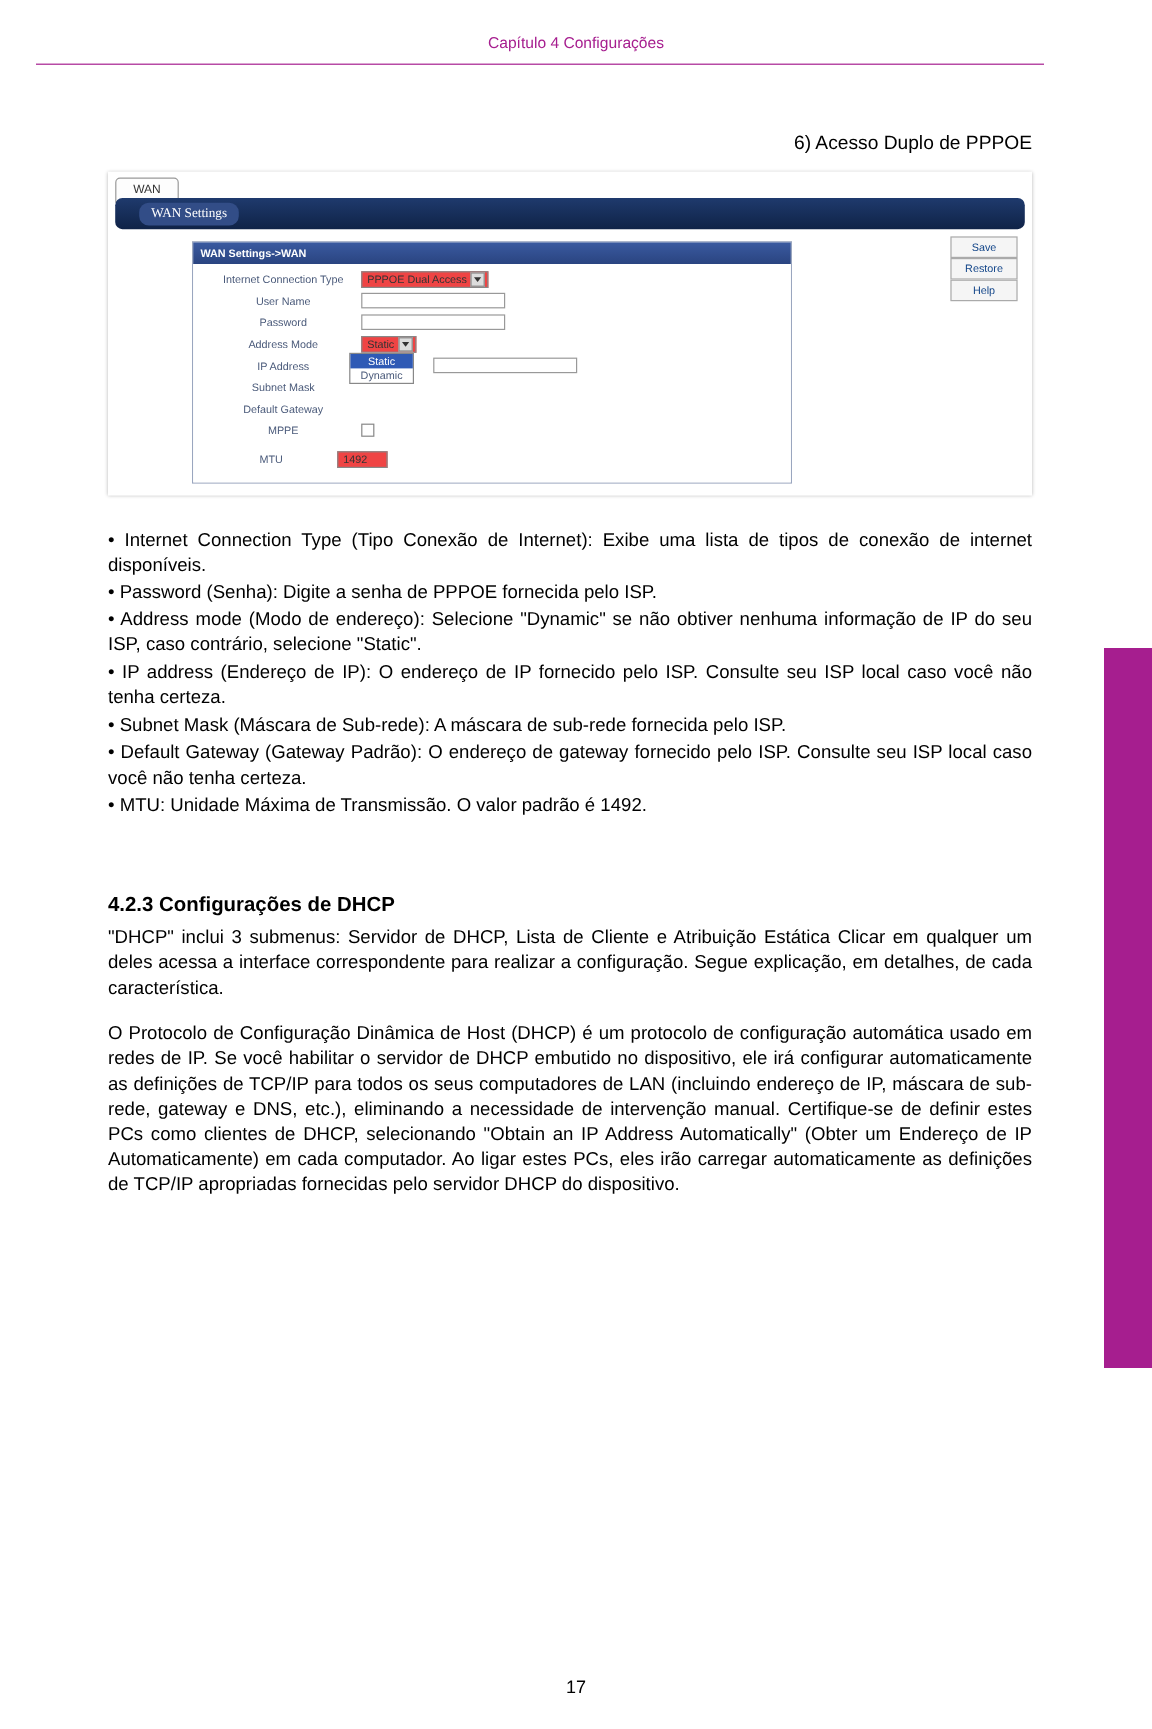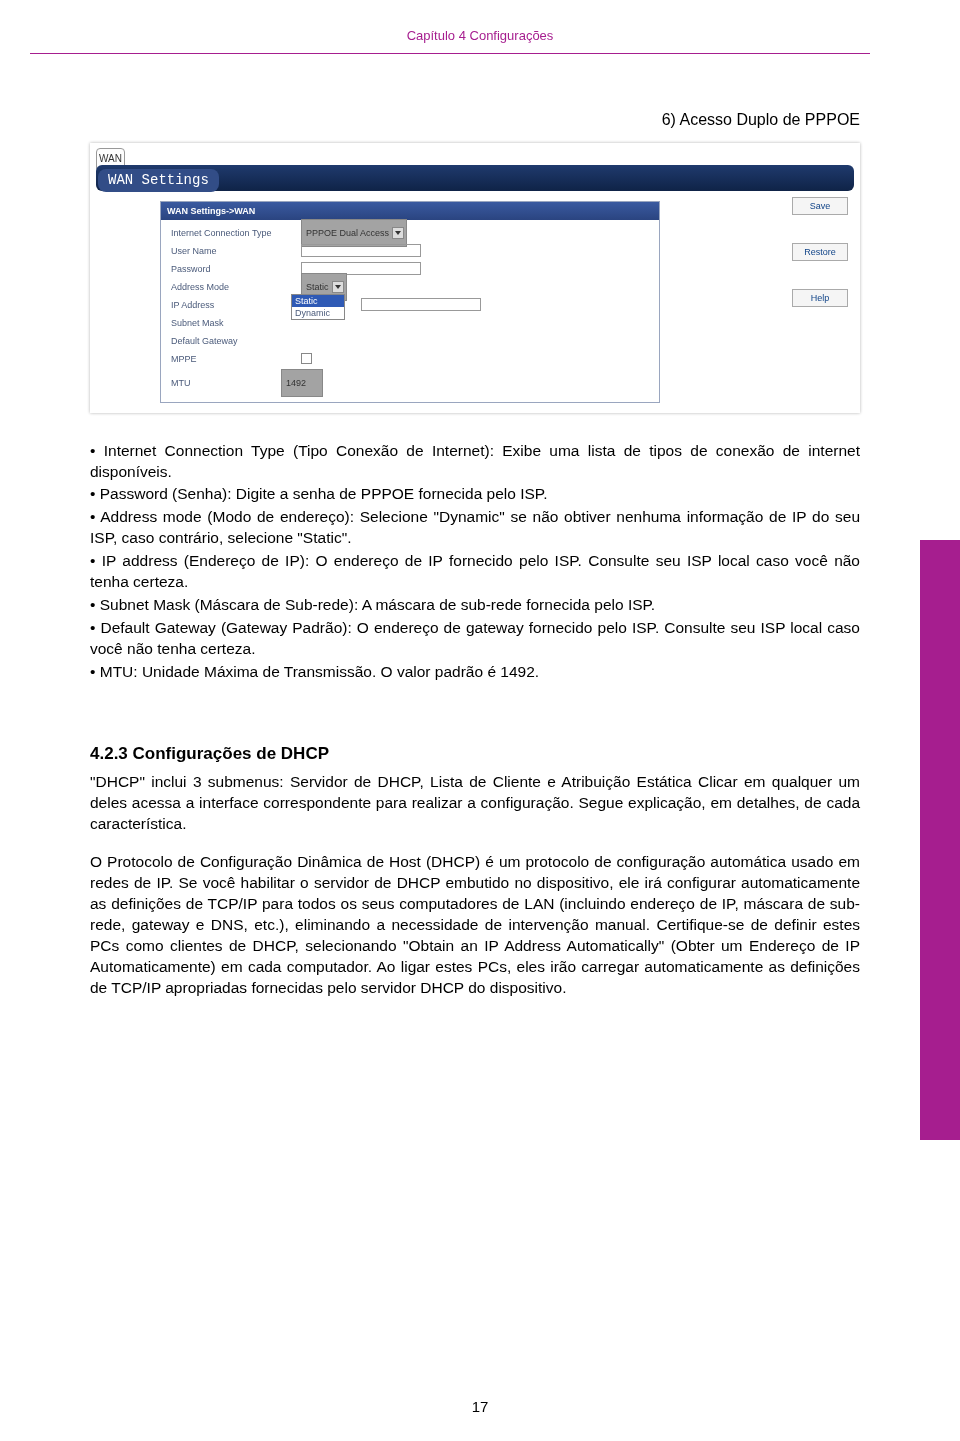--- a/index.html
+++ b/index.html
@@ -48,50 +48,50 @@
     margin: 6px 0 28px 0;
     height: 270px;
     position: relative;
     font-size: 10px;
     color: #333;
     font-family: Arial, sans-serif;
   }
   .wan-tab {
     position: absolute;
     top: 5px; left: 6px;
-    padding: 3px 2px;
+    padding: 3px 14px;
     border: 1px solid #999;
     background: #fdfdfd;
     border-top-left-radius: 4px;
     border-top-right-radius: 4px;
   }
   .blue-bar {
     position: absolute;
     top: 22px; left: 6px; right: 6px;
     height: 26px;
     background: linear-gradient(#1f3a6d,#0f2347);
     border-radius: 6px;
   }
   .wan-settings-pill {
     position: absolute;
-    top: 26px; left: 8px;
+    top: 26px; left: 26px;
     background: #324d87;
     color: #fff;
-    font-size: 14px;
+    font-size: 11px;
     padding: 2px 10px 3px 10px;
     border-radius: 8px;
-    font-family: Liberation Mono, monospace;
+    font-family: Liberation Serif, serif;
   }
   .side-buttons {
     position: absolute;
     right: 12px;
     top: 54px;
     display: flex;
     flex-direction: column;
-    gap: 28px;
+    gap: 0;
   }
   .side-btn {
     width: 56px;
     text-align: center;
     font-size: 9px;
     background: #f5f5f5;
     border: 1px solid #aaa;
     padding: 2px 0;
     color: #114488;
   }
@@ -112,28 +112,29 @@
     background: #fff;
     padding: 4px 0 10px 0;
   }
   .form-row {
     display: flex;
     align-items: center;
     padding: 2px 10px;
     font-size: 9px;
     color: #4a5a7a;
     height: 18px;
+    text-align: center;
   }
   .form-label { width: 130px; }
   .dd-box {
     display: inline-flex;
     align-items: center;
     border: 1px solid #888;
-    background: #a3a3a3;
-    height: 28px;
+    background: #ef4444;
+    height: 14px;
     padding: 0 2px 0 4px;
     font-size: 9px;
     color: #333;
   }
   .dd-caret {
     width: 12px;
     height: 12px;
     margin-left: 3px;
     background: #ddd;
     border: 1px solid #888;

